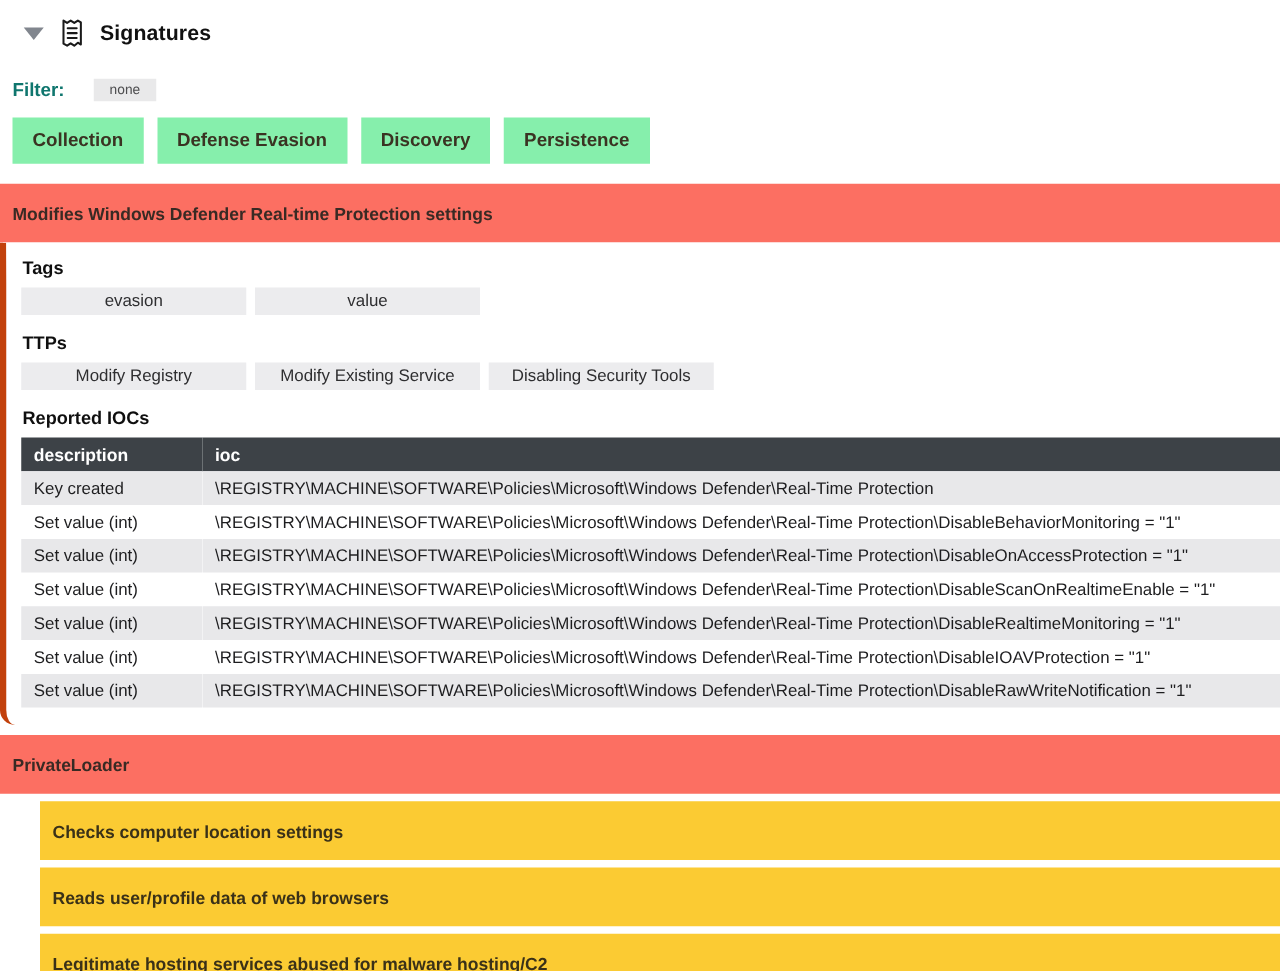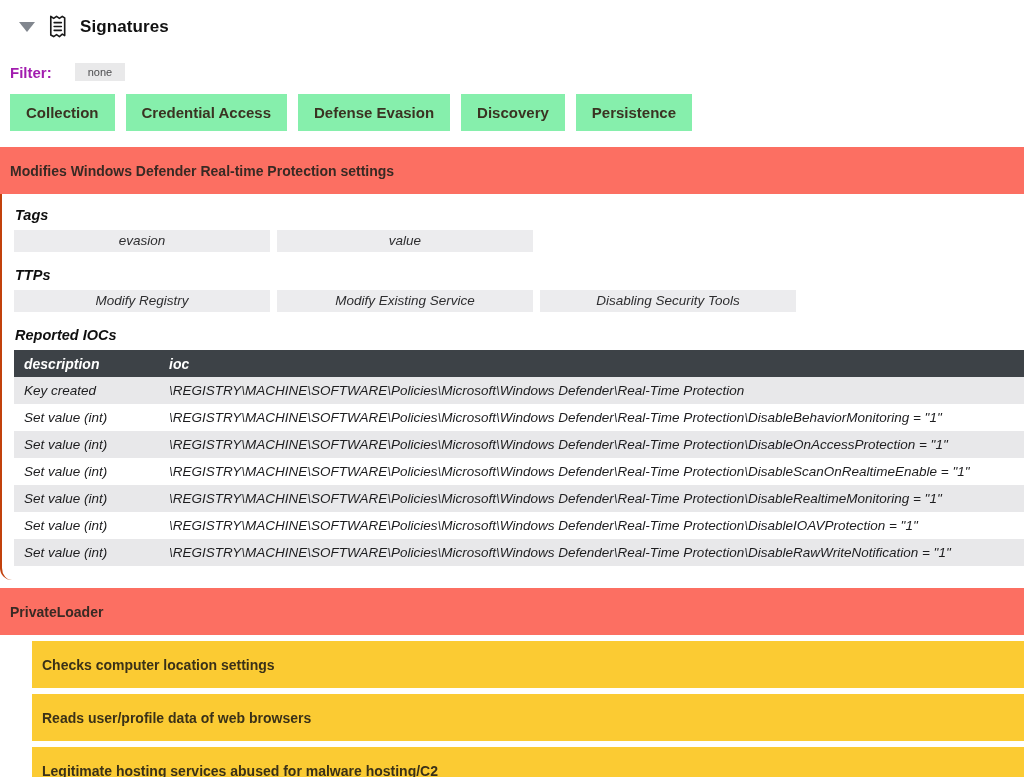--- a/index.html
+++ b/index.html
@@ -9,40 +9,40 @@
 
   
   .sig-header { display:flex; align-items:center; gap:11px; padding:13px 0 0 19px; }
   .tri-down { width:0; height:0; border-left:8px solid transparent; border-right:8px solid transparent;
               border-top:10px solid #81868e; cursor:pointer; }
   .receipt { display:inline-flex; }
   .sig-title { font-size:17px; font-weight:700; color:#111; letter-spacing:.1px; }
 
   
   .filter-row { display:flex; align-items:center; gap:23px; margin:23px 0 0 10px; }
-  .filter-label { font-size:15px; font-weight:700; color:#a21caf; }
+  .filter-label { font-size:15px; font-weight:700; color:#0f766e; }
   .filter-none { background:#e9e9ea; color:#4d4d4f; font-size:11px; padding:3px 13px; }
 
   
   .btn-row { display:flex; gap:11px; margin:13px 0 0 10px; }
   .filter-btn { background:#86efac; border:none; color:#3a3322; font-size:15px; font-weight:600;
                 padding:0 16px; height:37px; font-family:inherit; cursor:pointer; }
 
   
   .banner { display:flex; align-items:center; height:47px; padding:16px 10px;
             font-size:14px; font-weight:600; cursor:pointer; }
   .banner.red { background:#fc6f62; color:#392a24; }
   .banner.yellow { background:#fbcb33; color:#3a3118; margin-top:6px;margin-left:32px; }
   .card { margin-top:16px; }
-  .card-body { background:#fff; border-left:2px solid #c2410c; border-bottom-left-radius:12px;
-               padding:13px 0 14px 12px;font-style:italic; }
+  .card-body { background:#fff; border-left:5px solid #c2410c; border-bottom-left-radius:12px;
+               padding:13px 0 14px 12px; }
   .section-h { font-size:14.5px; font-weight:700; color:#0f0f0f; margin:15px 0 7px 1px; }
   .section-h.first { margin-top:0; }
   .pill-row { display:flex; gap:7px; }
-  .pill { display:inline-block; width:256px; height:22px; line-height:22px; text-align:center;
+  .pill { display:inline-block; width:180px; height:22px; line-height:22px; text-align:center;
           background:#ececee; color:#2e2e30; font-size:13.5px; cursor:pointer;
           overflow:hidden; white-space:nowrap; }
 
   
   table.ioc { border-collapse:collapse; width:100%; table-layout:fixed; }
   table.ioc th { background:#3d4247; color:#ffffff; text-align:left; font-size:14px;
                  font-weight:700; height:27px; padding:0 10px; }
   table.ioc td { font-size:13.5px; color:#1d1d1f; height:27px; padding:0 10px;
                  white-space:nowrap; overflow:hidden; }
   table.ioc .col-desc { width:145px; }
@@ -66,21 +66,20 @@
     <span class="sig-title">Signatures</span>
   </div>
 
   <div class="filter-row">
     <span class="filter-label">Filter:</span>
     <span class="filter-none">none</span>
   </div>
 
   <div class="btn-row">
     <button class="filter-btn">Collection</button>
-    <button class="filter-btn">Credential Access</button>
     <button class="filter-btn">Defense Evasion</button>
     <button class="filter-btn">Discovery</button>
     <button class="filter-btn">Persistence</button>
   </div>
 
   <div class="card">
     <div class="banner red">Modifies Windows Defender Real-time Protection settings</div>
     <div class="card-body">
 
       <div class="section-h first">Tags</div>

